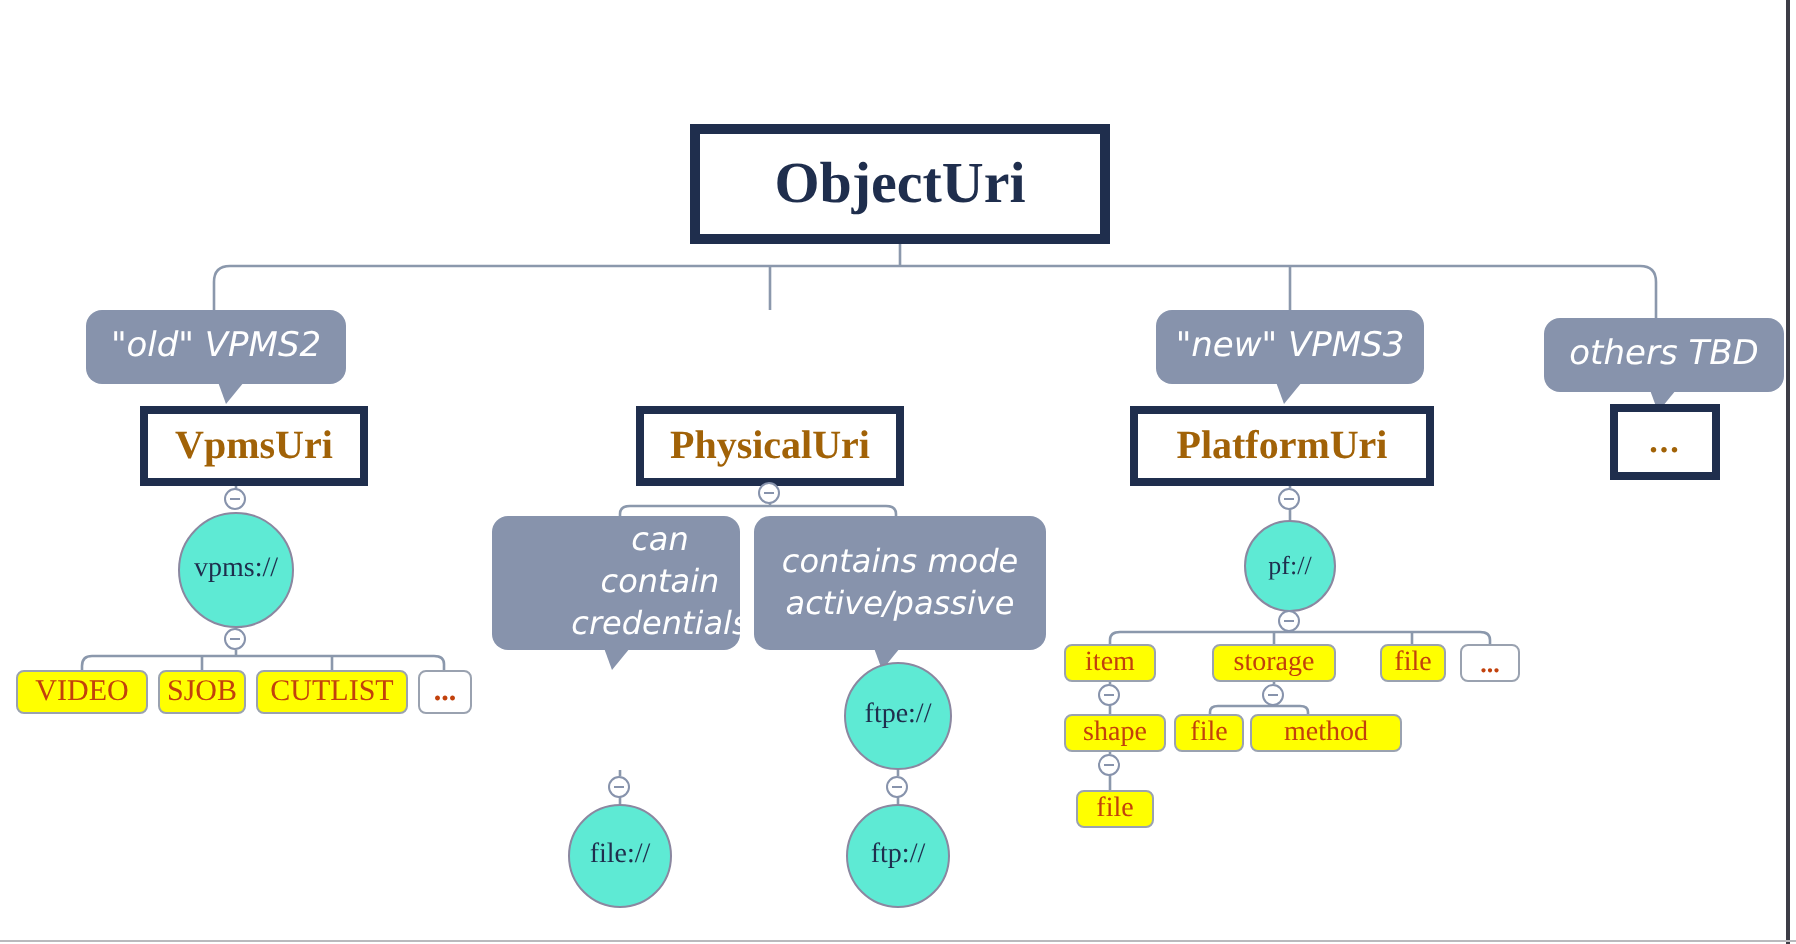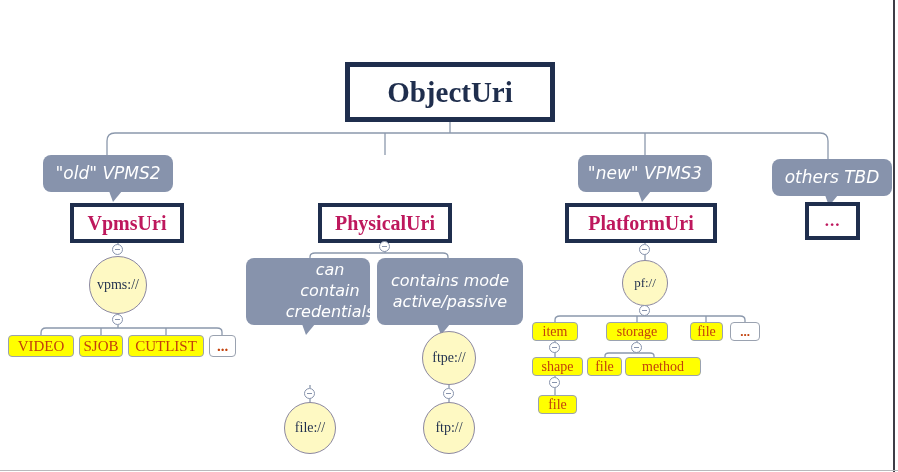--- a/index.html
+++ b/index.html
@@ -6,21 +6,21 @@
   #canvas{position:relative;width:898px;height:472px;background:#fff;overflow:hidden;
           font-family:"Liberation Serif", serif;}
   svg.connectors{position:absolute;left:0;top:0;z-index:0;}
 
   
   .mainbox{position:absolute;box-sizing:border-box;background:#fff;border:5px solid #1f2e4d;
            display:flex;align-items:center;justify-content:center;color:#1f2e4d;
            font-weight:bold;z-index:2;}
   .root{left:345px;top:62px;width:210px;height:60px;font-size:29px;}
   .titlebox{position:absolute;box-sizing:border-box;background:#fff;border:4px solid #1f2e4d;
-            display:flex;align-items:center;justify-content:center;color:#be185d;
+            display:flex;align-items:center;justify-content:center;color:#a16207;
             font-weight:bold;font-size:20px;z-index:2;}
   .b-vpms{left:70px;top:203px;width:114px;height:40px;}
   .b-physical{left:318px;top:203px;width:134px;height:40px;}
   .b-platform{left:565px;top:203px;width:152px;height:40px;}
   .b-others{left:805px;top:202px;width:55px;height:38px;font-size:17px;letter-spacing:1px;}
 
   
   .callout{position:absolute;box-sizing:border-box;background:#8793ac;border-radius:8px;
            color:#fff;font-family:"DejaVu Sans", sans-serif;font-style:italic;
            display:flex;align-items:center;justify-content:center;text-align:center;
@@ -29,21 +29,21 @@
   .c-file{left:318px;top:155px;width:135px;height:37px;--tx:60px;}
   .c-new{left:578px;top:155px;width:134px;height:37px;--tx:60px;}
   .c-others{left:772px;top:159px;width:120px;height:37px;--tx:53px;}
   .c-cred{left:246px;top:258px;width:124px;height:67px;font-size:16px;padding-left:44px;--tx:56px;}
   .c-mode{left:377px;top:258px;width:146px;height:67px;font-size:16px;--tx:60px;}
   .tail{position:absolute;bottom:-10px;left:var(--tx);width:0;height:0;
         border-left:4px solid transparent;border-right:9px solid transparent;
         border-top:11px solid #8793ac;}
 
   
-  .circle{position:absolute;box-sizing:border-box;background:#fef9c3;border:1.5px solid #8b87a0;
+  .circle{position:absolute;box-sizing:border-box;background:#5eead4;border:1.5px solid #8b87a0;
           border-radius:50%;display:flex;align-items:center;justify-content:center;
           color:#1f2e4d;font-size:14px;z-index:2;text-align:right;}
   .ci-vpms{left:89px;top:256px;width:58px;height:58px;}
   .ci-smb{left:283px;top:331px;width:54px;height:54px;}
   .ci-ftpe{left:422px;top:331px;width:54px;height:54px;}
   .ci-file{left:284px;top:402px;width:52px;height:52px;}
   .ci-ftp{left:423px;top:402px;width:52px;height:52px;}
   .ci-pf{left:622px;top:260px;width:46px;height:46px;font-size:13px;}
 
   

